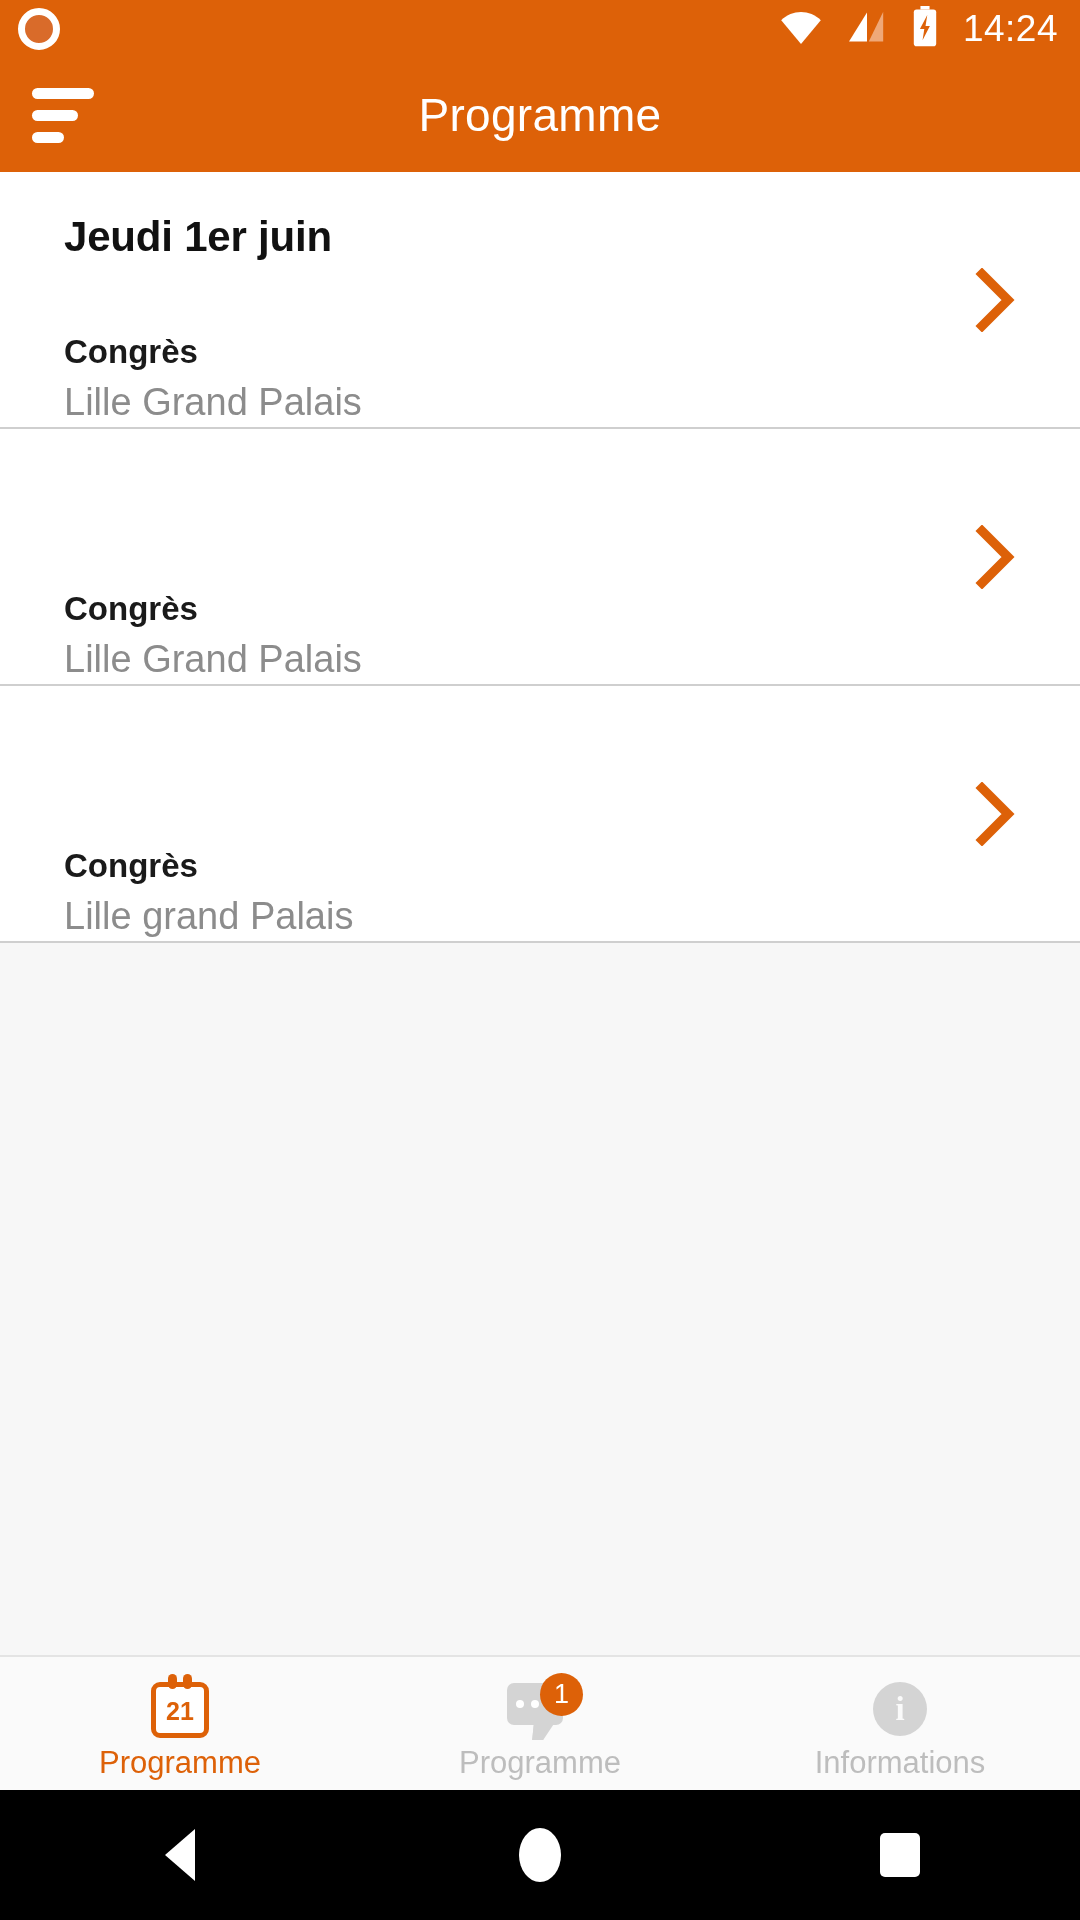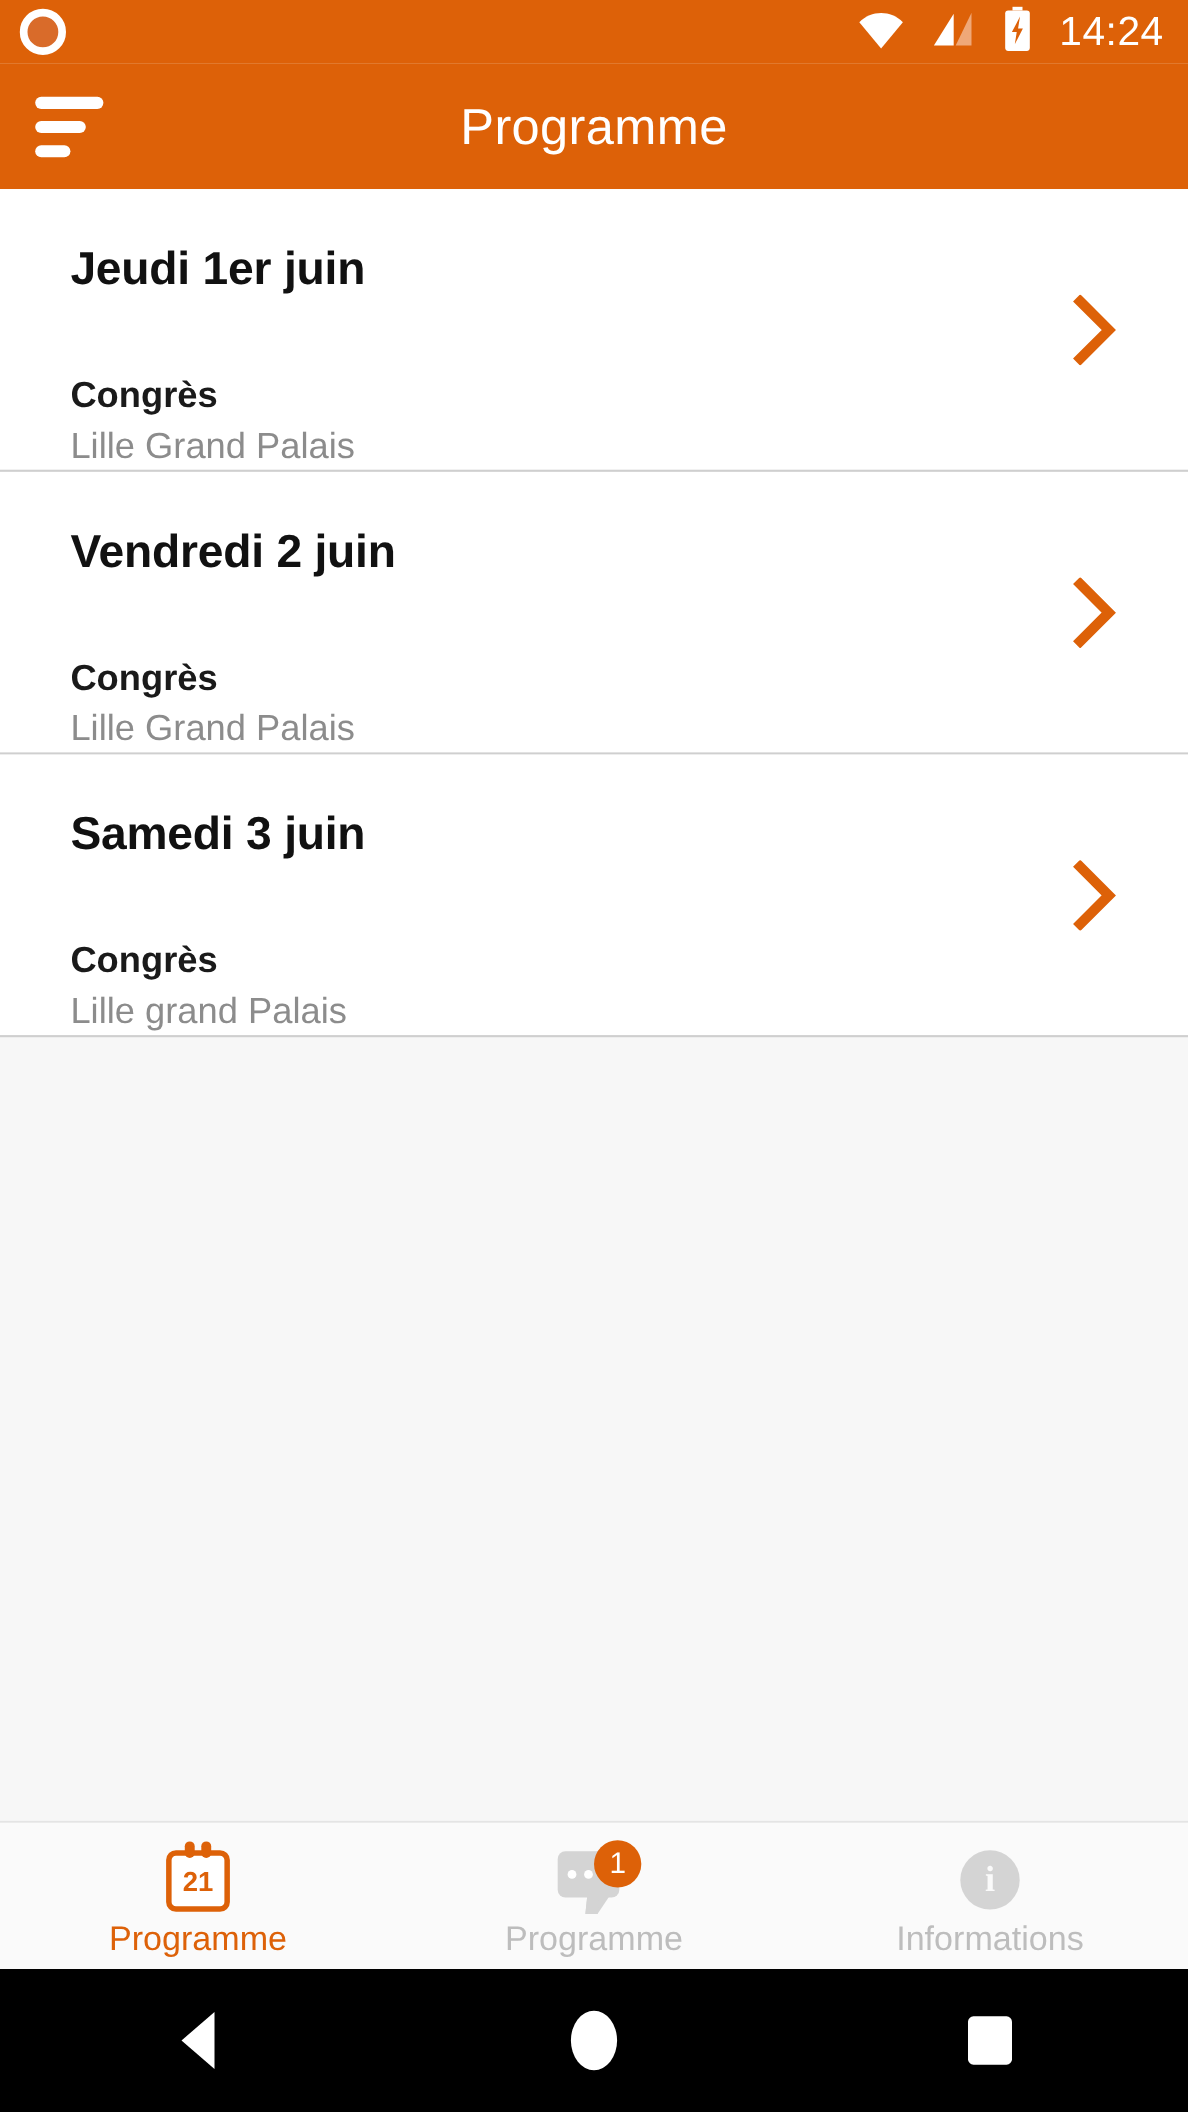--- a/index.html
+++ b/index.html
@@ -62,21 +62,21 @@
   .card-title {
     font-size:42px; font-weight:bold; color:#111111;
     letter-spacing:-0.2px; line-height:1.05;
   }
   .card-meta { margin-top:72px; }
   .card-subtitle {
     font-size:33px; font-weight:bold; color:#1A1A1A;
     line-height:1.25;
   }
   .card-venue {
-    font-size:33px; font-weight:400; color:#8C8C8C;
+    font-size:38px; font-weight:400; color:#8C8C8C;
     line-height:1.3; margin-top:5px;
   }
   .chevron {
     position:absolute; right:62px; top:50%; transform:translateY(-50%);
     width:44px; height:64px; cursor:pointer;
   }
   .chevron svg { display:block; width:100%; height:100%; }
 
   
   .tab-bar {
@@ -212,37 +212,35 @@
         <div class="chevron">
           <svg viewBox="0 0 22 32">
               <path d="M4 3 L17 16 L4 29" fill="none" stroke="#DD6108" stroke-width="4.6" stroke-linecap="square" stroke-linejoin="miter"></path>
             </svg>
         </div>
       </div>
 
       <div class="card">
         <div class="card-stripe"></div>
         <div class="card-body">
-          <div class="card-title">Vendredi 2 juin</div>
           <div class="card-meta">
             <div class="card-subtitle">Congrès</div>
             <div class="card-venue">Lille Grand Palais</div>
           </div>
         </div>
         <div class="chevron">
           <svg viewBox="0 0 22 32">
               <path d="M4 3 L17 16 L4 29" fill="none" stroke="#DD6108" stroke-width="4.6" stroke-linecap="square" stroke-linejoin="miter"></path>
             </svg>
         </div>
       </div>
 
       <div class="card">
         <div class="card-stripe"></div>
         <div class="card-body">
-          <div class="card-title">Samedi 3 juin</div>
           <div class="card-meta">
             <div class="card-subtitle">Congrès</div>
             <div class="card-venue">Lille grand Palais</div>
           </div>
         </div>
         <div class="chevron">
           <svg viewBox="0 0 22 32">
               <path d="M4 3 L17 16 L4 29" fill="none" stroke="#DD6108" stroke-width="4.6" stroke-linecap="square" stroke-linejoin="miter"></path>
             </svg>
         </div>

